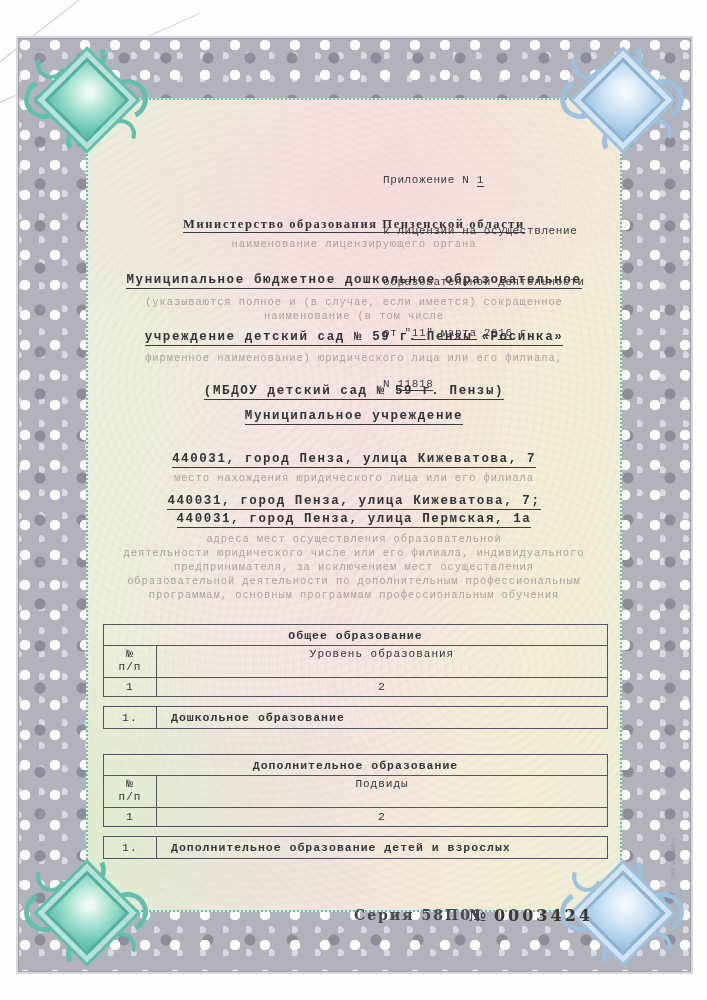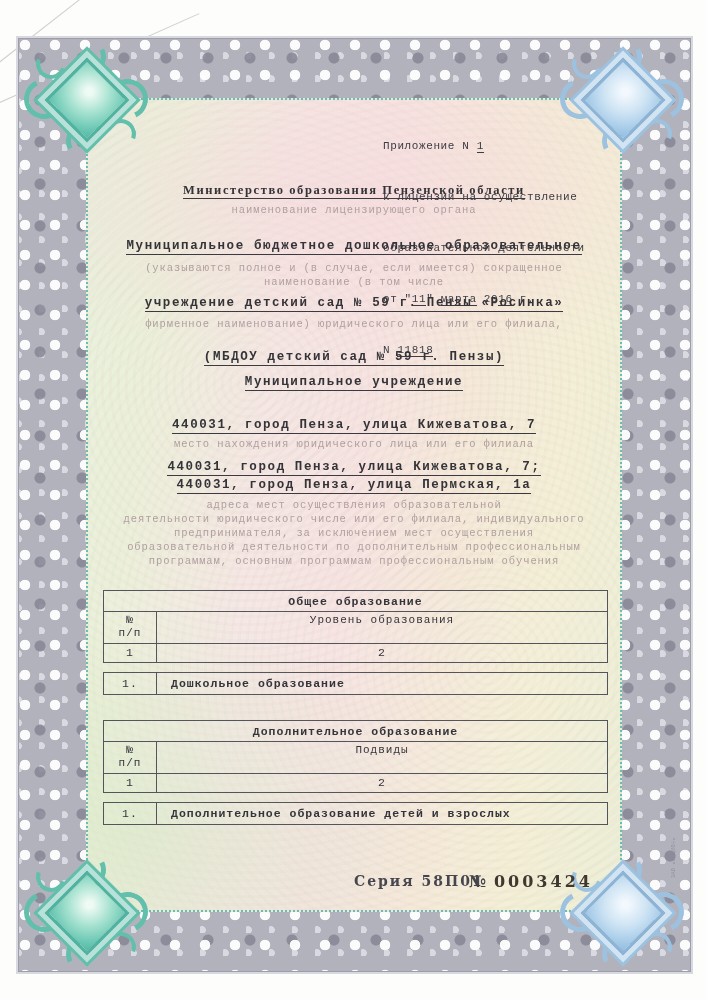--- a/index.html
+++ b/index.html
@@ -52,21 +52,21 @@
   .orn.teal{color:#62bfab;}
   .orn.teal .shield{border-color:#4fb3a0;background:radial-gradient(circle at 42% 36%, #eefaf4 8%, #a7e2d0 45%, #6fcab6 78%, #54b8a4 100%);}
   .orn.blue{color:#9cc2e0;}
   .orn.blue .shield{border-color:#8bb4d6;background:radial-gradient(circle at 42% 36%, #f2f8fd 8%, #cfe4f4 45%, #a9cde9 78%, #92bce0 100%);}
   .orn.tl{left:22px;top:35px;}
   .orn.tr{right:21px;top:35px;}
   .orn.bl{left:22px;bottom:24px;}
   .orn.br{right:21px;bottom:24px;}
 
   
-  .content{position:absolute;left:86px;top:82px;width:536px;height:636px;color:#36363b;}
+  .content{position:absolute;left:86px;top:116px;width:536px;height:636px;color:#36363b;}
   .abs{position:absolute;}
   .ctr{left:0;width:100%;text-align:center;}
   .entry{font-weight:bold;font-size:12.5px;letter-spacing:1.6px;color:#333338;}
   .entry u, u.ul{text-decoration:none;border-bottom:1.5px solid #3a3a40;padding-bottom:1px;}
   .cap{font-size:10.5px;letter-spacing:.9px;color:#af9f9f;}
   .appendix{font-size:11px;letter-spacing:.6px;line-height:17px;color:#3c3c42;white-space:pre;}
   .appendix .u{border-bottom:1px solid #3c3c42;}
 
   
   .tbl{position:absolute;left:17px;width:505px;font-size:11.5px;letter-spacing:1px;color:#34343a;margin-top:16px;}

